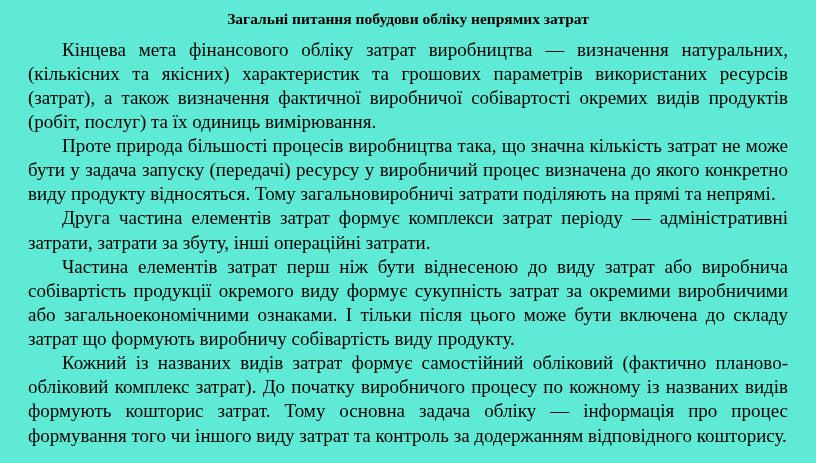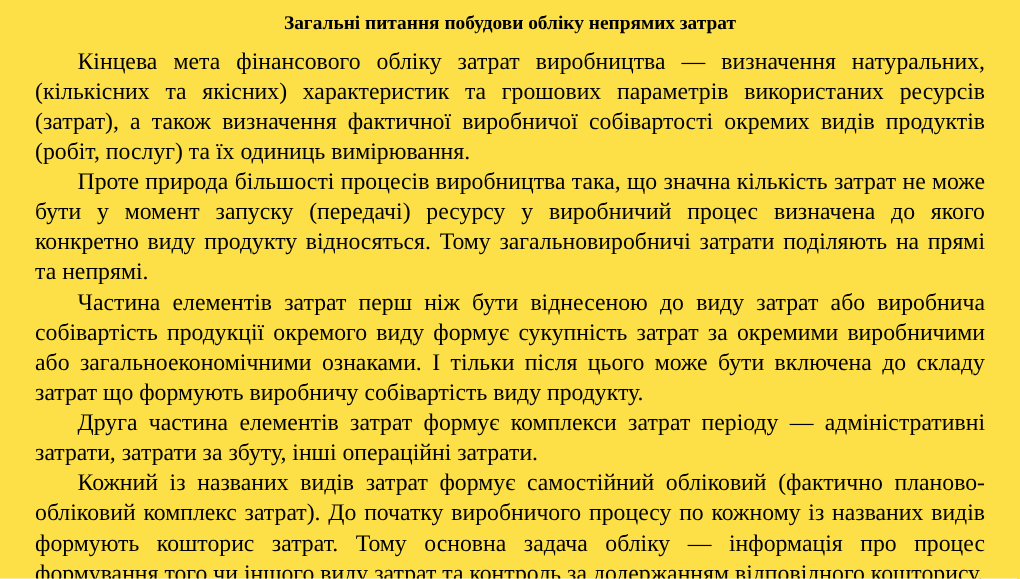--- a/index.html
+++ b/index.html
@@ -5,21 +5,21 @@
   html, body {
     margin: 0;
     padding: 0;
     background: #ffffff;
   }
   .page {
     width: 816px;
     height: 463px;
     box-sizing: border-box;
     padding: 10px 28px 0 28px;
-    background: #fde047;
+    background: #5eead4;
     font-family: "Liberation Serif", serif;
     color: #000000;
     overflow: hidden;
   }
   .doc-title {
     font-size: 15.5px;
     font-weight: bold;
     text-align: center;
     margin: 0 0 9px 0;
     line-height: 1.2;
@@ -34,17 +34,17 @@
     hyphens: none;
   }
 </style>
 </head>
 <body>
 
 <div class="page">
   <h1 class="doc-title">Загальні питання побудови обліку непрямих затрат</h1>
 
   <p class="para">Кінцева мета фінансового обліку затрат виробництва — визначення натуральних, (кількісних та якісних) характеристик та грошових параметрів використаних ресурсів (затрат), а також визначення фактичної виробничої собівартості окремих видів продуктів (робіт, послуг) та їх одиниць вимірювання.</p>
-  <p class="para">Проте природа більшості процесів виробництва така, що значна кількість затрат не може бути у момент запуску (передачі) ресурсу у виробничий процес визначена до якого конкретно виду продукту відносяться. Тому загальновиробничі затрати поділяють на прямі та непрямі.</p>
+  <p class="para">Проте природа більшості процесів виробництва така, що значна кількість затрат не може бути у задача запуску (передачі) ресурсу у виробничий процес визначена до якого конкретно виду продукту відносяться. Тому загальновиробничі затрати поділяють на прямі та непрямі.</p>
+  <p class="para">Друга частина елементів затрат формує комплекси затрат періоду — адміністративні затрати, затрати за збуту, інші операційні затрати.</p>
   <p class="para">Частина елементів затрат перш ніж бути віднесеною до виду затрат або виробнича собівартість продукції окремого виду формує сукупність затрат за окремими виробничими або загальноекономічними ознаками. І тільки після цього може бути включена до складу затрат що формують виробничу собівартість виду продукту.</p>
-  <p class="para">Друга частина елементів затрат формує комплекси затрат періоду — адміністративні затрати, затрати за збуту, інші операційні затрати.</p>
   <p class="para">Кожний із названих видів затрат формує самостійний обліковий (фактично планово-обліковий комплекс затрат). До початку виробничого процесу по кожному із названих видів формують кошторис затрат. Тому основна задача обліку — інформація про процес формування того чи іншого виду затрат та контроль за додержанням відповідного кошторису.</p>
 </div>
 
 </body></html>

